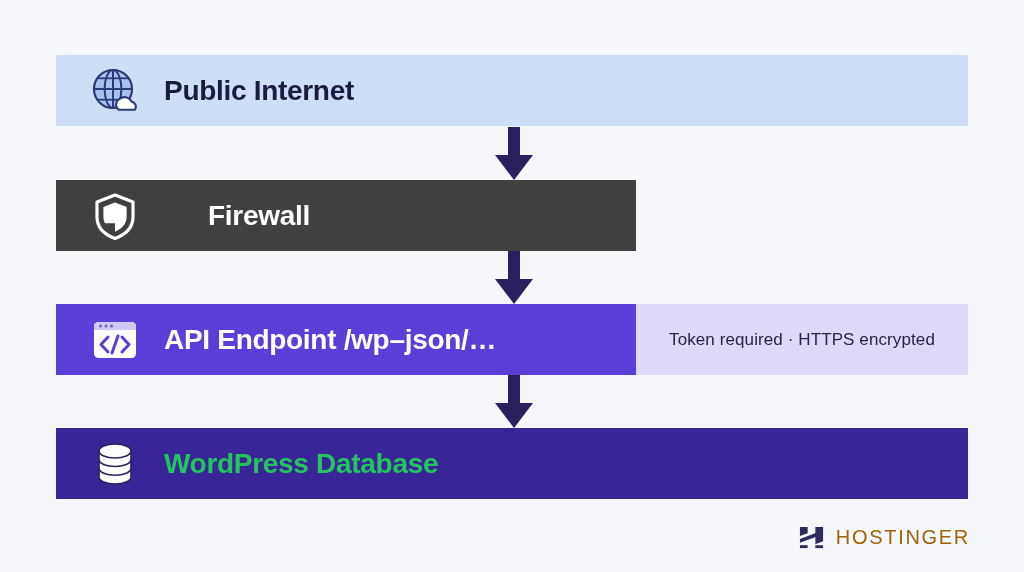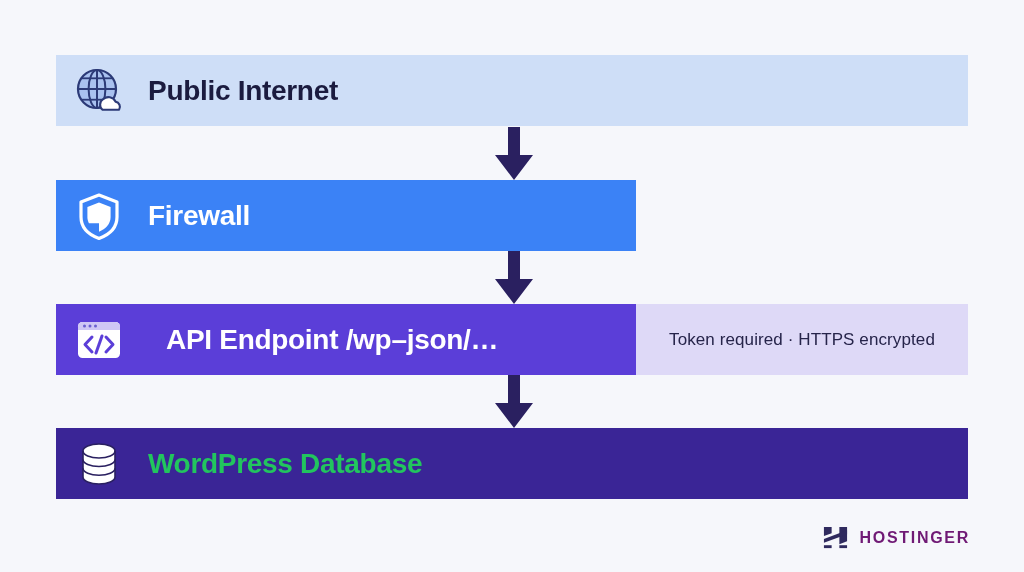--- a/index.html
+++ b/index.html
@@ -31,21 +31,21 @@
     display: flex;
     align-items: stretch;
     overflow: hidden;
   }
 
   .row-main {
     display: flex;
     align-items: center;
     flex: 0 0 auto;
     box-sizing: border-box;
-    padding-left: 16px;
+    padding-left: 32px;
     height: 100%;
   }
 
   .row-main.full {
     width: 912px;
   }
 
   .row-main.split {
     width: 580px;
   }
@@ -89,27 +89,27 @@
     margin-left: 22px;
     white-space: nowrap;
   }
 
   
   #row-internet { top: 55px; background: #cedef7; }
   #row-internet .layer-label { color: #1b1b3f; }
 
   
   #row-firewall { top: 180px; }
-  #row-firewall .row-main { background: #3b82f6; }
+  #row-firewall .row-main { background: #404040; gap: 44px; }
   #row-firewall .row-note { background: #d8d4f6; }
   #row-firewall .layer-label { color: #ffffff; }
 
   
   #row-api { top: 304px; }
-  #row-api .row-main { background: #5b3ed8; gap: 18px; }
+  #row-api .row-main { background: #5b3ed8; }
   #row-api .row-note { background: #ded9f7; }
   #row-api .layer-label { color: #ffffff; }
 
   
   #row-database { top: 428px; background: #3a2596; }
   #row-database .layer-label { color: #22c55e; }
 
   .arrow {
     position: absolute;
     left: 493px;
@@ -123,24 +123,24 @@
   .brand {
     position: absolute;
     right: 54px;
     bottom: 21px;
     display: flex;
     align-items: center;
     gap: 11px;
   }
   .brand-mark { width: 27px; height: 27px; display: block; }
   .brand-name {
-    font-size: 16px;
-    font-weight: bold;
+    font-size: 20px;
+    font-weight: normal;
     letter-spacing: 1.7px;
-    color: #701a75;
+    color: #a16207;
   }
 </style>
 </head>
 <body>
 
 <div id="diagram">
 
   <div class="layer-row" id="row-internet">
     <div class="row-main full">
       <svg class="layer-icon" viewBox="0 0 54 54">

